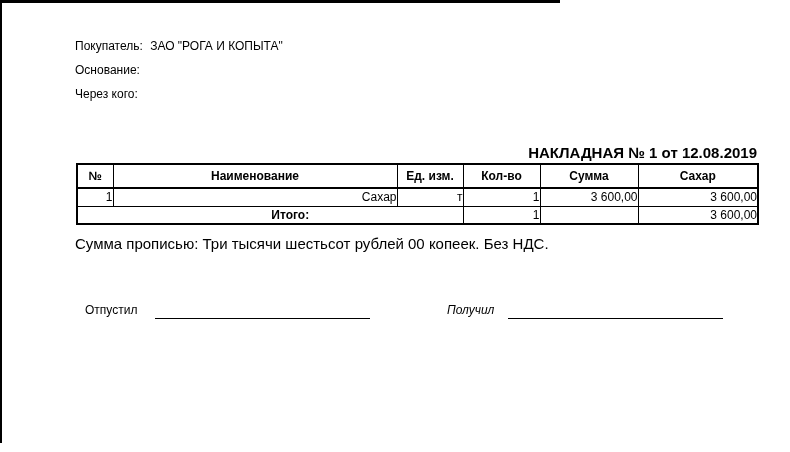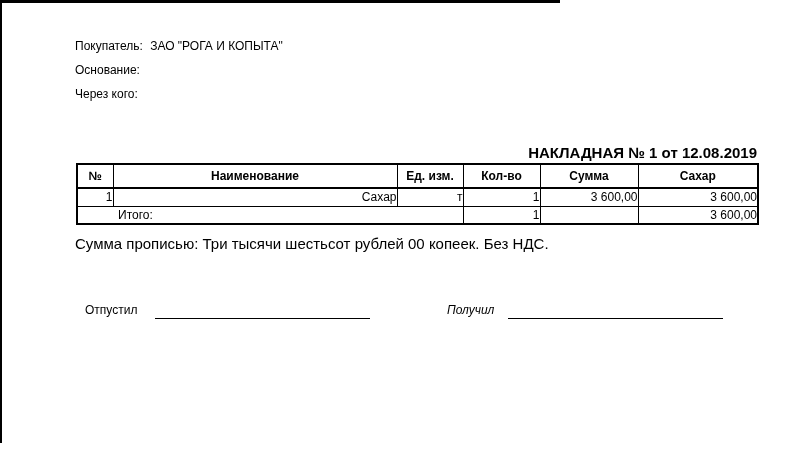--- a/index.html
+++ b/index.html
@@ -36,21 +36,21 @@
     border:1px solid #000; overflow:hidden; white-space:nowrap;
     vertical-align:middle; padding:0;
   }
   table.items thead th {
     font-weight:bold; text-align:center; height:24px;
     border-bottom:2px solid #000;
   }
   table.items tbody td { height:18px; }
   td.al-right { text-align:right; padding-right:2px; }
   td.al-left  { text-align:right;  padding-left:3px; }
-  tr.total-row td.total-label { font-weight:normal; padding-left:40px; text-align:left; }
+  tr.total-row td.total-label { font-weight:bold; padding-left:40px; text-align:center; }
   tr.total-row td { height:17px; }
 
   .amount-words {
     position:absolute; left:75px; top:237px;
     font-size:15px; line-height:13px; white-space:nowrap;
   }
 
   .sig-label { position:absolute; font-size:12px; line-height:13px; white-space:nowrap; }
   .sig-label.first  { left:85px;  top:304px; }
   .sig-label.second { left:447px; top:304px;font-style:italic; }

